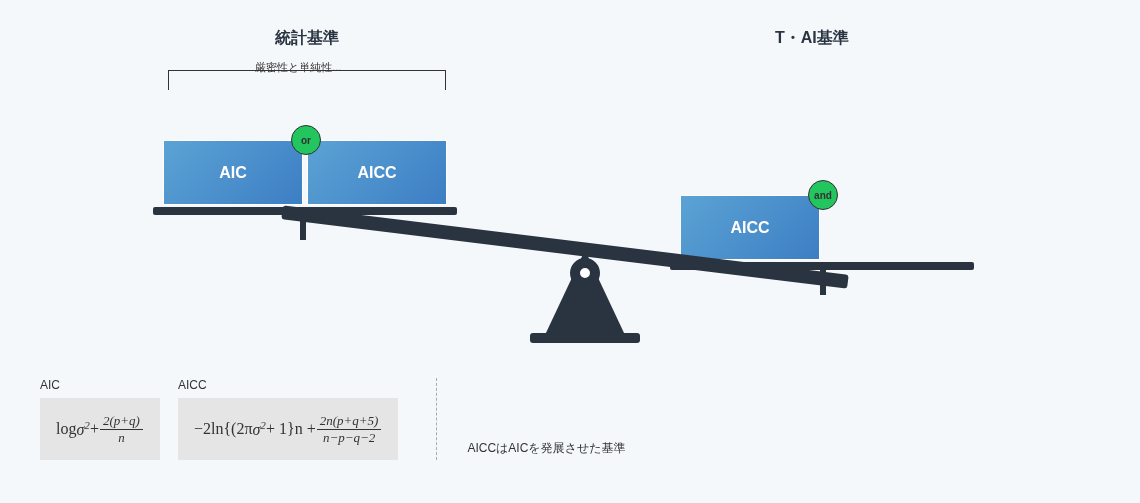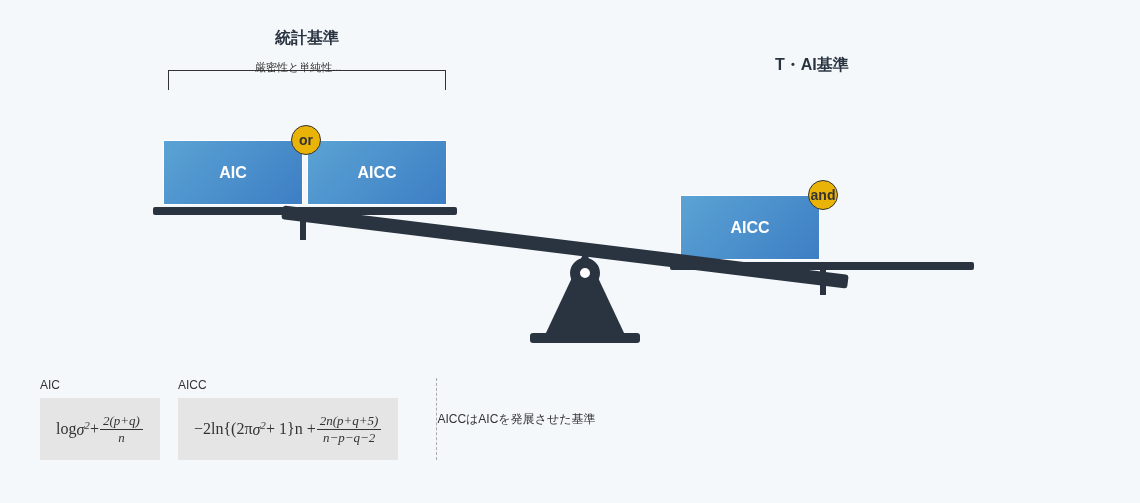--- a/index.html
+++ b/index.html
@@ -1,41 +1,41 @@
 <!DOCTYPE html>
 <html><head>
 <meta charset="utf-8">
 <style>
 * { margin: 0; padding: 0; box-sizing: border-box; }
 body { font-family: "Hiragino Sans", "Meiryo", sans-serif; background: #f5f8fa; width: 1140px; height: 503px; position: relative; overflow: hidden; }
 .titles { position: absolute; top: 28px; width: 100%; }
 .title-left { position: absolute; left: 275px; font-size: 16px; font-weight: bold; color: #2a3441; text-align: right; }
-.title-right { position: absolute; left: 775px; font-size: 16px; font-weight: bold; color: #2a3441; margin-top: 27px; }
+.title-right { position: absolute; left: 775px; font-size: 16px; font-weight: bold; color: #2a3441; }
 .subtitle { position: absolute; top: 60px; left: 255px; font-size: 11px; color: #333; }
 .scale-area { position: absolute; top: 55px; left: 0; width: 1084px; height: 320px; }
 .bracket { position: absolute; top: 15px; left: 168px; width: 278px; height: 20px; border: 1.5px solid #333; border-bottom: none; }
 .pan-left { position: absolute; top: 85px; left: 163px; }
 .pan-right { position: absolute; top: 140px; left: 680px; }
 .boxes { display: flex; gap: 4px; }
 .box { width: 140px; height: 65px; background: linear-gradient(135deg, #5ba3d4 0%, #3d7ec4 100%); color: #fff; font-size: 16px; font-weight: bold; display: flex; align-items: center; justify-content: center; border: 1px solid #fff; }
 .pan-plate { width: 300px; height: 8px; background: #2a3441; margin-top: 2px; border-radius: 2px; }
-.connector-badge { position: absolute; width: 30px; height: 30px; background: #eab308; border: 1.5px solid #333; border-radius: 50%; display: flex; align-items: center; justify-content: center; font-size: 14px; font-weight: bold; color: #333; z-index: 10; }
+.connector-badge { position: absolute; width: 30px; height: 30px; background: #22c55e; border: 1.5px solid #333; border-radius: 50%; display: flex; align-items: center; justify-content: center; font-size: 10px; font-weight: bold; color: #333; z-index: 10; }
 .beam { position: absolute; top: 185px; left: 280px; width: 570px; height: 14px; background: #2a3441; transform-origin: center; transform: rotate(7deg); border-radius: 3px; }
 .cable { position: absolute; width: 6px; background: #2a3441; }
 .fulcrum { position: absolute; top: 195px; left: 545px; width: 0; height: 0; border-left: 40px solid transparent; border-right: 40px solid transparent; border-bottom: 85px solid #2a3441; }
 .fulcrum-base { position: absolute; top: 278px; left: 530px; width: 110px; height: 10px; background: #2a3441; border-radius: 3px; }
 .pivot { position: absolute; top: 203px; left: 570px; width: 30px; height: 30px; background: #fff; border: 10px solid #2a3441; border-radius: 50%; }
 .bottom { position: absolute; top: 378px; left: 40px; width: 1060px; display: flex; }
 .formula-group { margin-right: 18px; }
 .formula-label { font-size: 12px; color: #333; margin-bottom: 6px; }
 .formula-box { background: #e5e5e5; padding: 10px 16px; font-size: 16px; color: #333; font-family: "Times New Roman", serif; min-height: 62px; display: flex; align-items: center; }
 .frac { display: inline-flex; flex-direction: column; text-align: center; vertical-align: middle; font-size: 13px; margin: 0 1px; }
 .frac .num { border-bottom: 1px solid #333; padding: 0 3px; font-style: italic; }
 .frac .den { padding: 0 3px; font-style: italic; }
-.note { border-left: 1px dashed #aaa; margin-left: 20px; display: flex; flex-direction: column; justify-content: center; font-size: 12px; color: #333; line-height: 1.9; }
+.note { border-left: 1px dashed #aaa; padding-left: 30px; margin-left: 20px; display: flex; flex-direction: column; justify-content: flex-end; font-size: 12px; color: #333; line-height: 1.9; }
 sup { font-size: 0.7em; }
 .sigma2 { font-style: italic; }
 </style>
 </head>
 <body>
 
 <div class="titles">
   <div class="title-left">統計基準</div>
   <div class="title-right">T・AI基準</div>
 </div>

